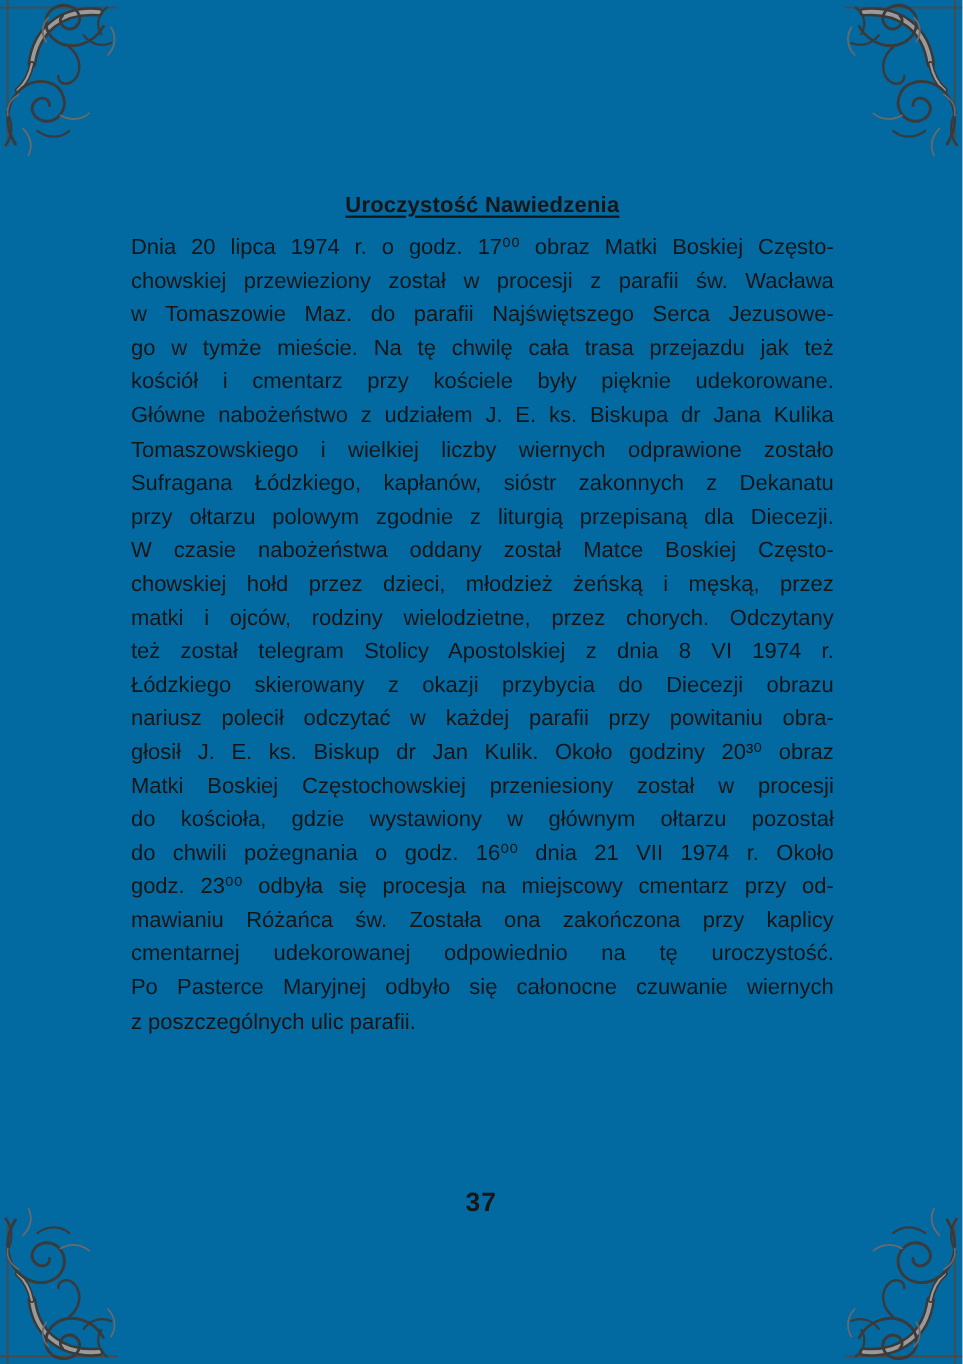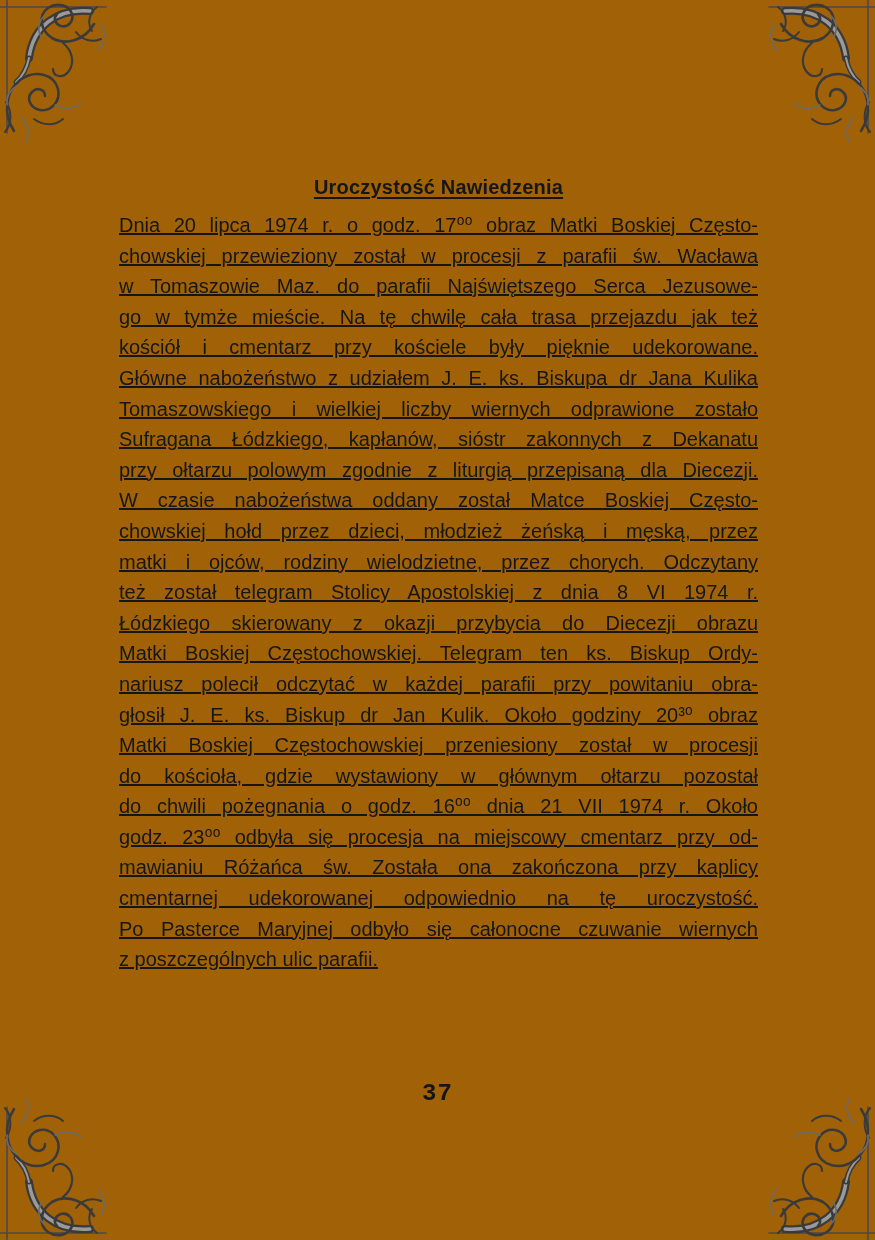--- a/index.html
+++ b/index.html
@@ -1,19 +1,19 @@
 <!DOCTYPE html>
 <html><head>
 <meta charset="utf-8">
 <style>
   html,body{margin:0;padding:0;background:#ffffff;}
   .page{
     position:relative;
     width:875px;height:1240px;
-    background:#a16207;
+    background:#0369a1;
     overflow:hidden;
     font-family:"Liberation Sans","DejaVu Sans",sans-serif;
     color:#161616;
   }
   
   .corner{position:absolute;width:112px;height:146px;}
   .corner svg{display:block;width:112px;height:146px;}
   .corner.tl{left:0;top:0;}
   .corner.tr{right:0;top:0;transform:scaleX(-1);}
   .corner.bl{left:0;bottom:0;transform:scaleY(-1);}
@@ -28,28 +28,28 @@
   }
   
   .body-text{
     position:absolute;left:119px;top:210px;width:639px;
     font-size:20px;line-height:30.6px;
   }
   .body-text .line{
     text-align:justify;
     text-align-last:justify;
     white-space:normal;
-    height:30.6px;overflow:visible;text-decoration:underline;
+    height:30.6px;overflow:visible;
   }
   .body-text .line.last{text-align-last:left;}
   
   .page-number{
     position:absolute;left:0;top:1080px;width:875px;
     text-align:center;
-    font-family:Liberation Mono, monospace;
+    font-family:Liberation Sans, sans-serif;
     font-weight:bold;font-size:24px;letter-spacing:1px;
   }
 </style>
 </head>
 <body>
 
 <div class="page">
 
   <svg width="0" height="0" style="position:absolute" aria-hidden="true">
     <defs>
@@ -111,21 +111,20 @@
     <div class="line">kościół i cmentarz przy kościele były pięknie udekorowane.</div>
     <div class="line">Główne nabożeństwo z udziałem J. E. ks. Biskupa dr Jana Kulika</div>
     <div class="line">Tomaszowskiego i wielkiej liczby wiernych odprawione zostało</div>
     <div class="line">Sufragana Łódzkiego, kapłanów, sióstr zakonnych z Dekanatu</div>
     <div class="line">przy ołtarzu polowym zgodnie z liturgią przepisaną dla Diecezji.</div>
     <div class="line">W czasie nabożeństwa oddany został Matce Boskiej Często-</div>
     <div class="line">chowskiej hołd przez dzieci, młodzież żeńską i męską, przez</div>
     <div class="line">matki i ojców, rodziny wielodzietne, przez chorych. Odczytany</div>
     <div class="line">też został telegram Stolicy Apostolskiej z dnia 8 VI 1974 r.</div>
     <div class="line">Łódzkiego skierowany z okazji przybycia do Diecezji obrazu</div>
-    <div class="line">Matki Boskiej Częstochowskiej. Telegram ten ks. Biskup Ordy-</div>
     <div class="line">nariusz polecił odczytać w każdej parafii przy powitaniu obra-</div>
     <div class="line">głosił J. E. ks. Biskup dr Jan Kulik. Około godziny 20³⁰ obraz</div>
     <div class="line">Matki Boskiej Częstochowskiej przeniesiony został w procesji</div>
     <div class="line">do kościoła, gdzie wystawiony w głównym ołtarzu pozostał</div>
     <div class="line">do chwili pożegnania o godz. 16⁰⁰ dnia 21 VII 1974 r. Około</div>
     <div class="line">godz. 23⁰⁰ odbyła się procesja na miejscowy cmentarz przy od-</div>
     <div class="line">mawianiu Różańca św. Została ona zakończona przy kaplicy</div>
     <div class="line">cmentarnej udekorowanej odpowiednio na tę uroczystość.</div>
     <div class="line">Po Pasterce Maryjnej odbyło się całonocne czuwanie wiernych</div>
     <div class="line last">z poszczególnych ulic parafii.</div>

